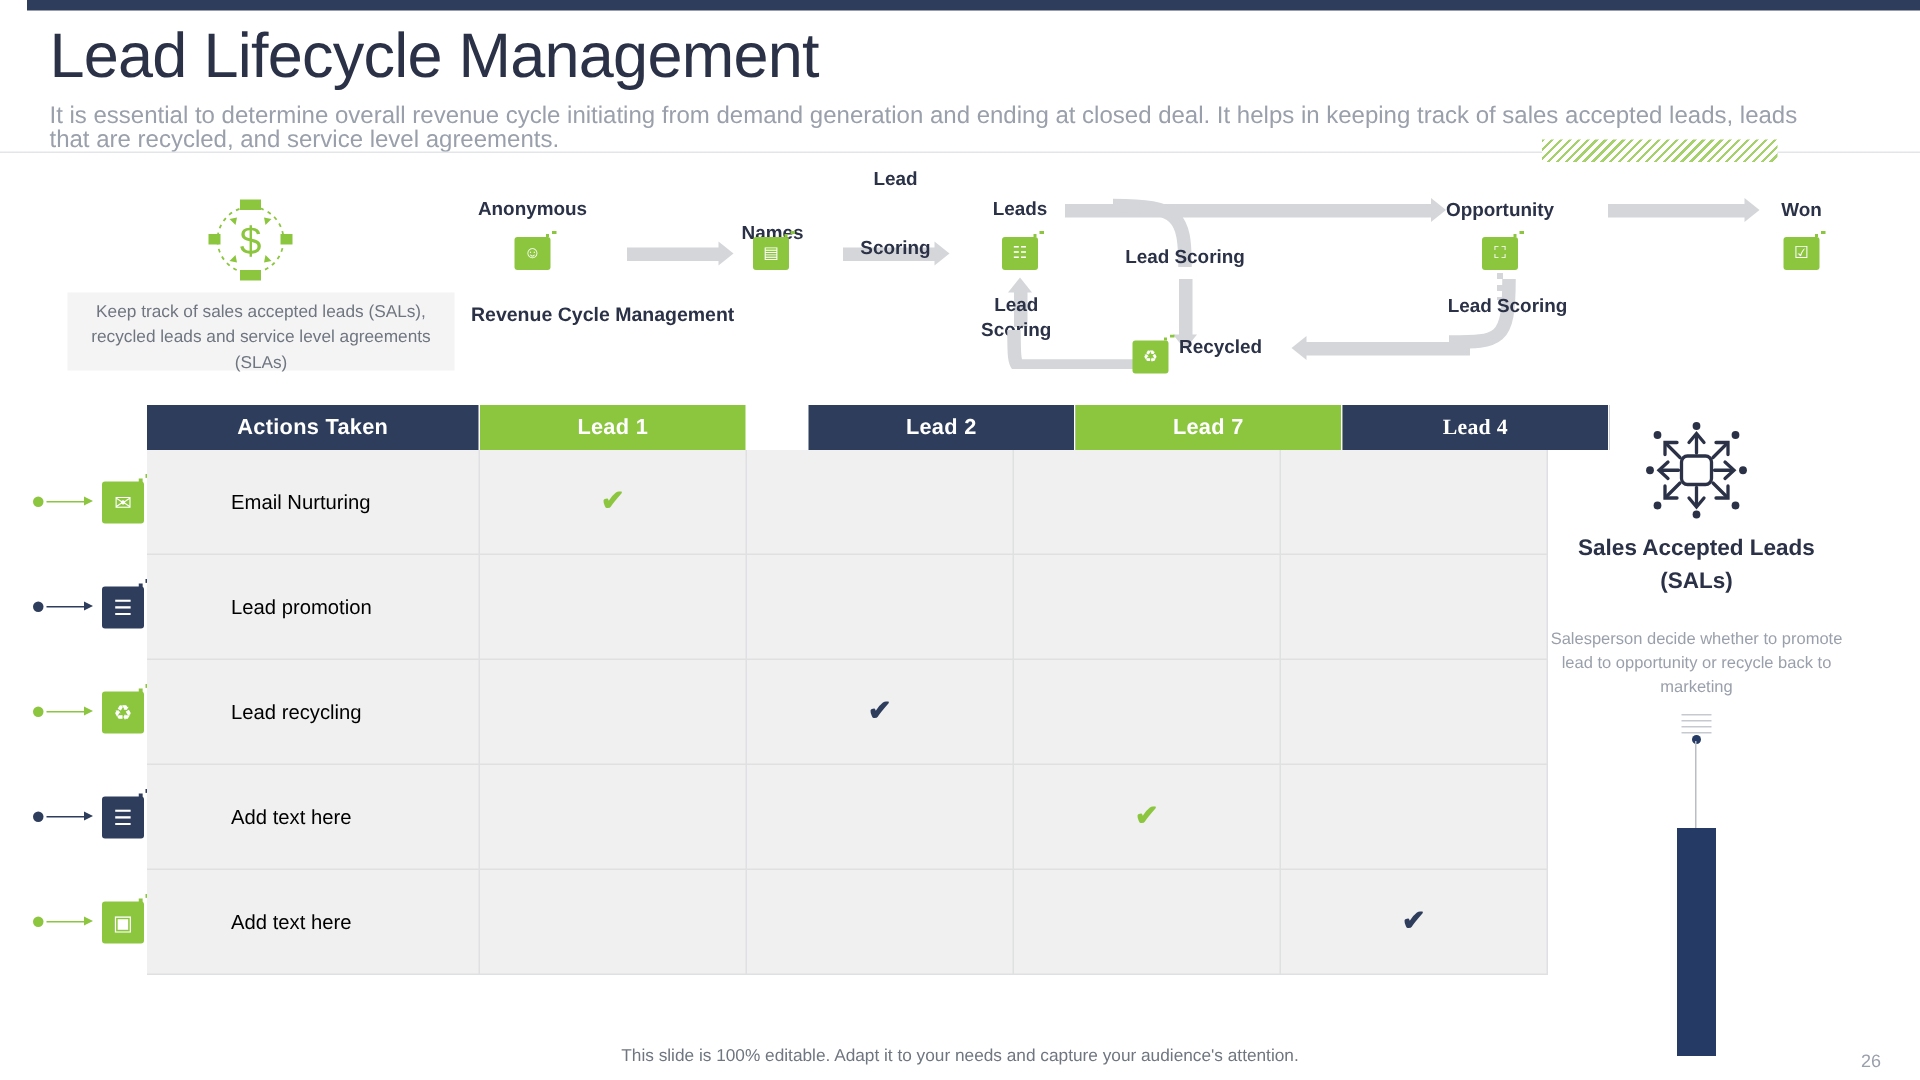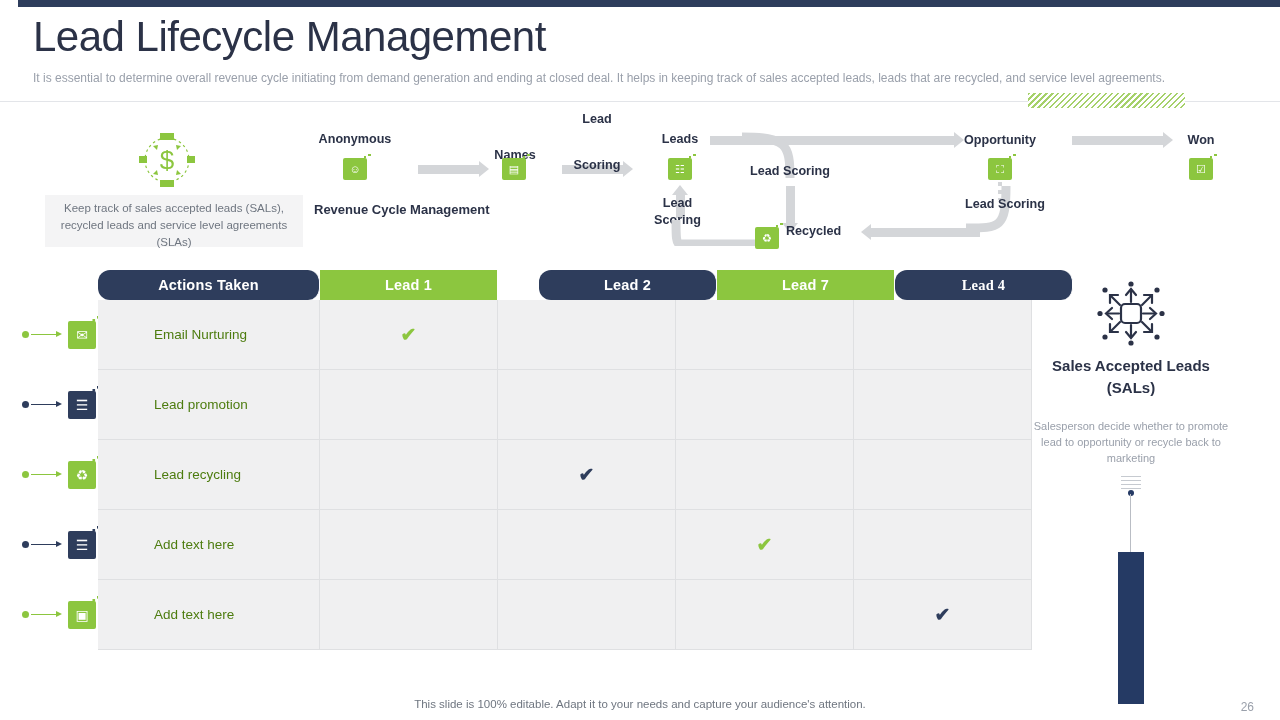--- a/index.html
+++ b/index.html
@@ -19,21 +19,21 @@
   }
 
   
   .title {
     position:absolute; left:33px; top:11px; width:900px;
     font-size:42px; font-weight:300; letter-spacing:-0.5px;
     color:#2b3247; line-height:52px; white-space:nowrap;
   }
   .subtitle {
     position:absolute; left:33px; top:70px; width:1190px;
-    font-size:12px; line-height:16px; color:#9aa0ab; font-weight:400;
+    font-size:16px; line-height:16px; color:#9aa0ab; font-weight:400;
   }
   .divider {
     position:absolute; left:0px; top:101px; width:1280px; height:1px;
     background:#e3e5e9;
   }
   .hatch {
     position:absolute; left:1028px; top:93px; width:157px; height:15px;
     background: repeating-linear-gradient(135deg,
       #9ccc5a 0px, #9ccc5a 1.6px, #ffffff 1.6px, #ffffff 4.2px);
     opacity:.9;
@@ -107,31 +107,31 @@
       repeating-linear-gradient(to bottom,#d4d6d9 0 4px,transparent 4px 8px); }
 
   
   .table { position:absolute; left:98px; top:270px; width:934px; }
   .thead { display:flex; height:30px; }
   .th {
     flex:0 0 auto; display:flex; align-items:center; justify-content:center;
     color:#ffffff; font-size:14.5px; font-weight:700; letter-spacing:.2px;
     border-right:1px solid #ffffff;
   }
-  .th.navy { background:#2e3d5c;border-radius:12px; }
+  .th.navy { background:#2e3d5c; }
   .th.green { background:#8cc63f; }
   .tr { display:flex; height:70px; }
   .td {
     flex:0 0 auto; background:#f0f0f1; border-right:1px solid #dfe0e2;
     border-bottom:1px solid #dfe0e2;
     display:flex; align-items:center;
   }
   .td.first { padding-left:56px; }
   .td.center { justify-content:center; }
-  .td-label { font-size:13.5px; color:#4d7c0f; font-weight:400; }
+  .td-label { font-size:13.5px; color:#000000; font-weight:400; }
   .check { font-size:19px; line-height:1; font-weight:700; }
   .check.green { color:#8cc63f; }
   .check.navy { color:#2e3d5c; }
 
   
   .rowmark { position:absolute; left:22px; width:80px; height:70px; }
   .rowmark .dot {
     position:absolute; left:0; top:31px; width:7px; height:7px; border-radius:50%;
   }
   .rowmark .line {

